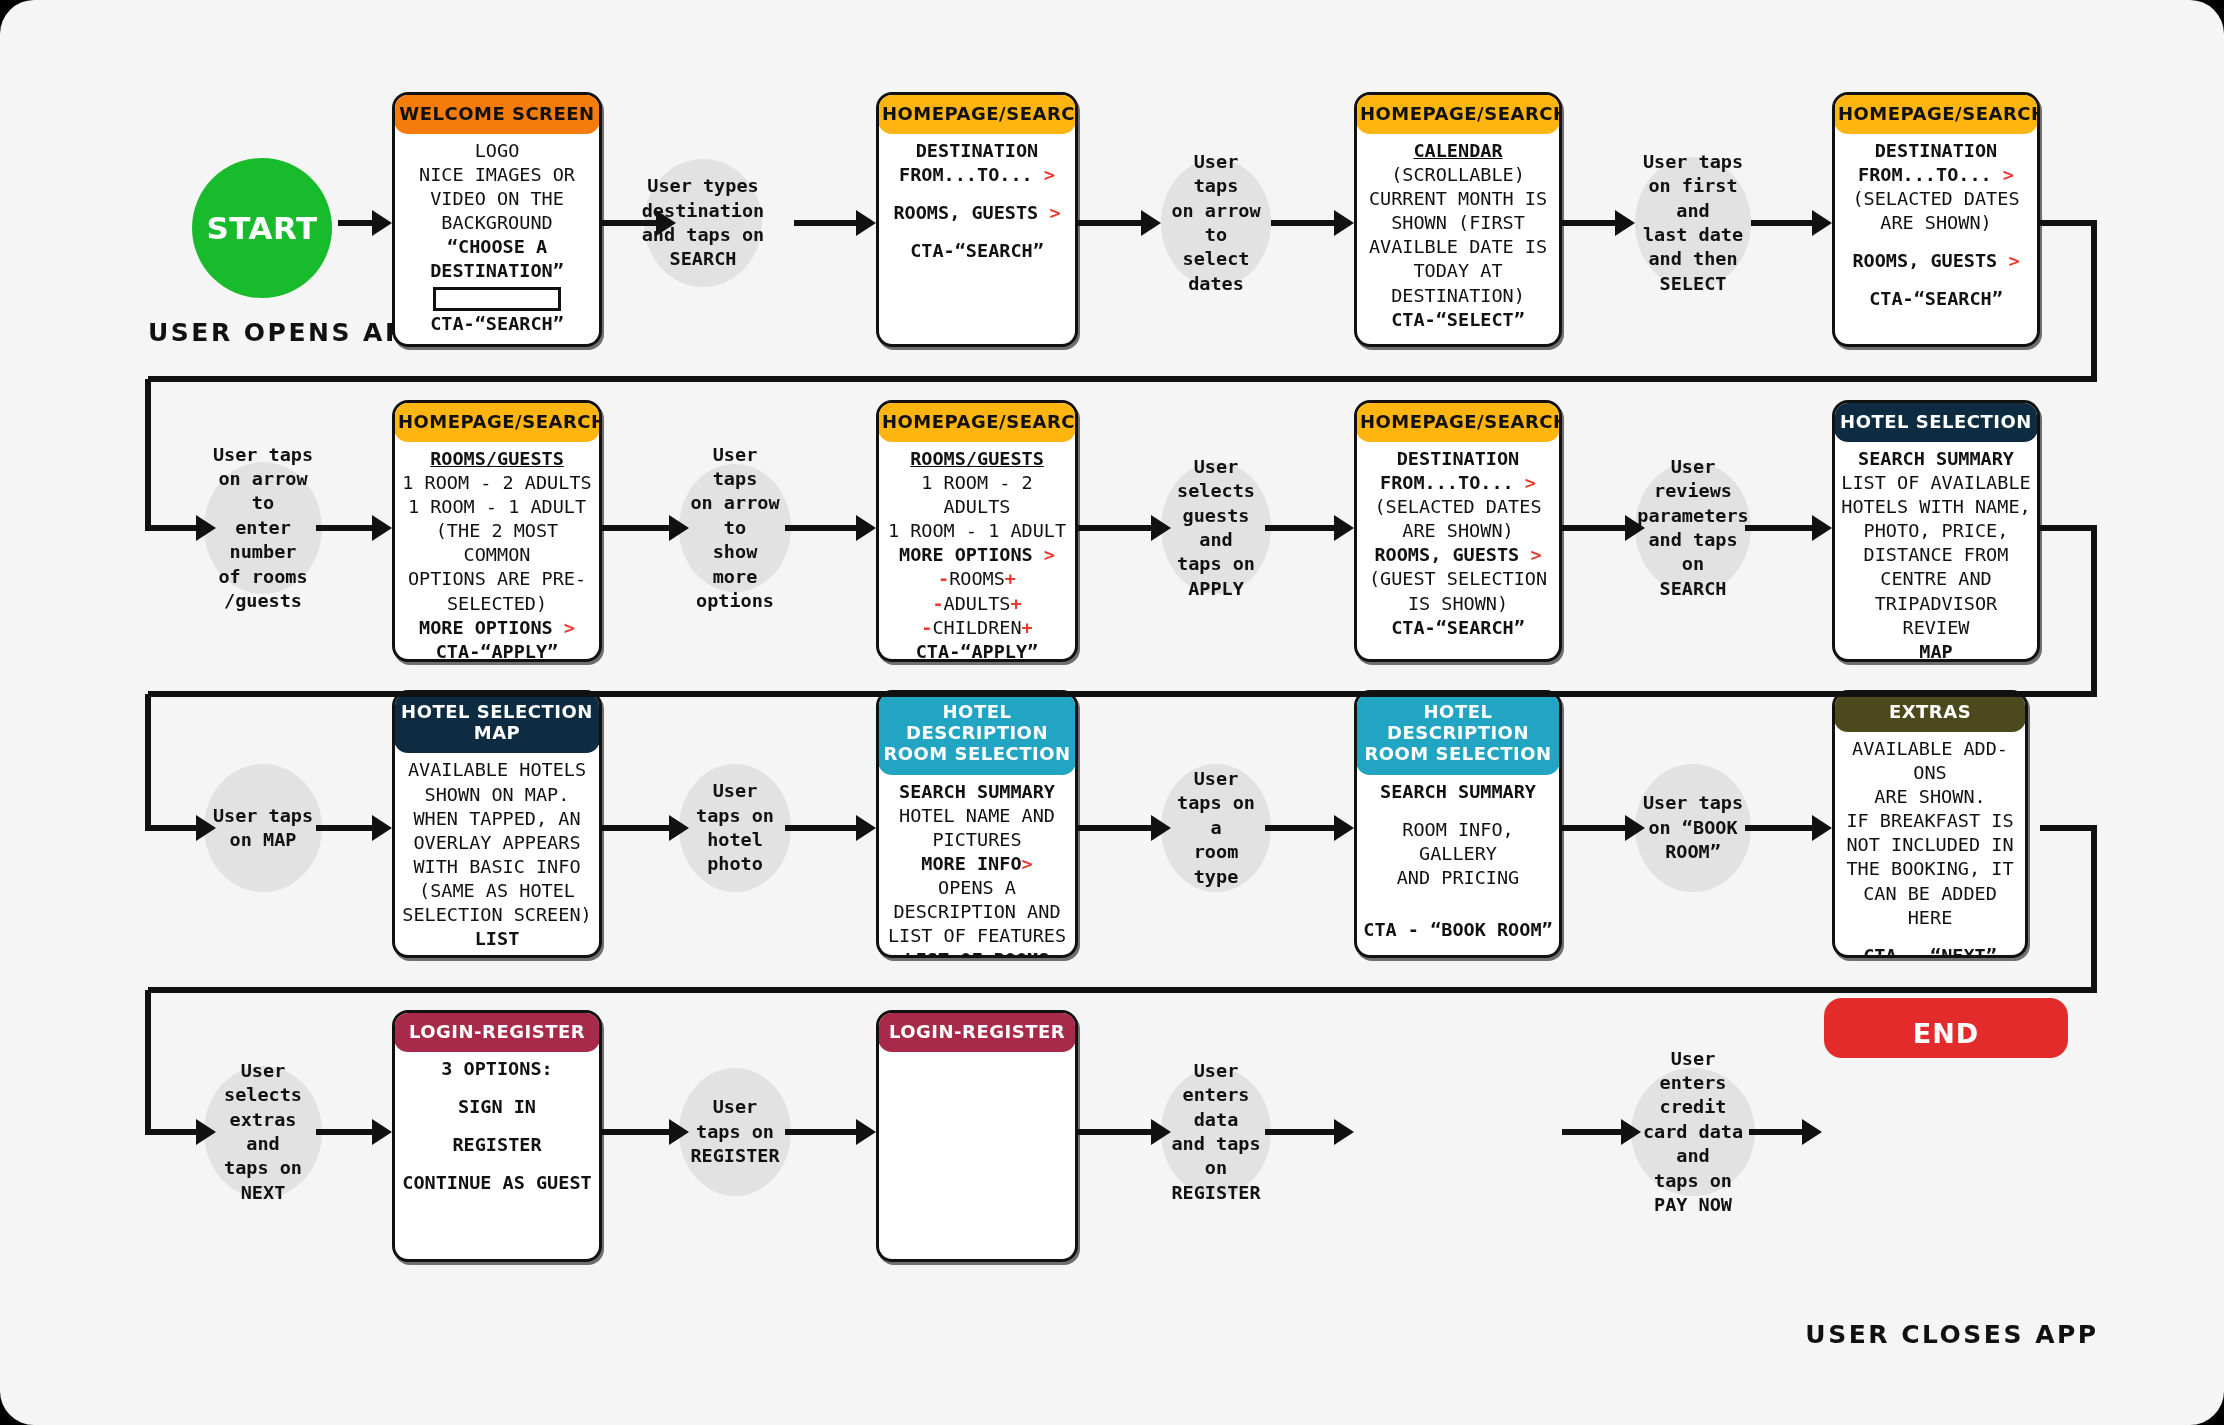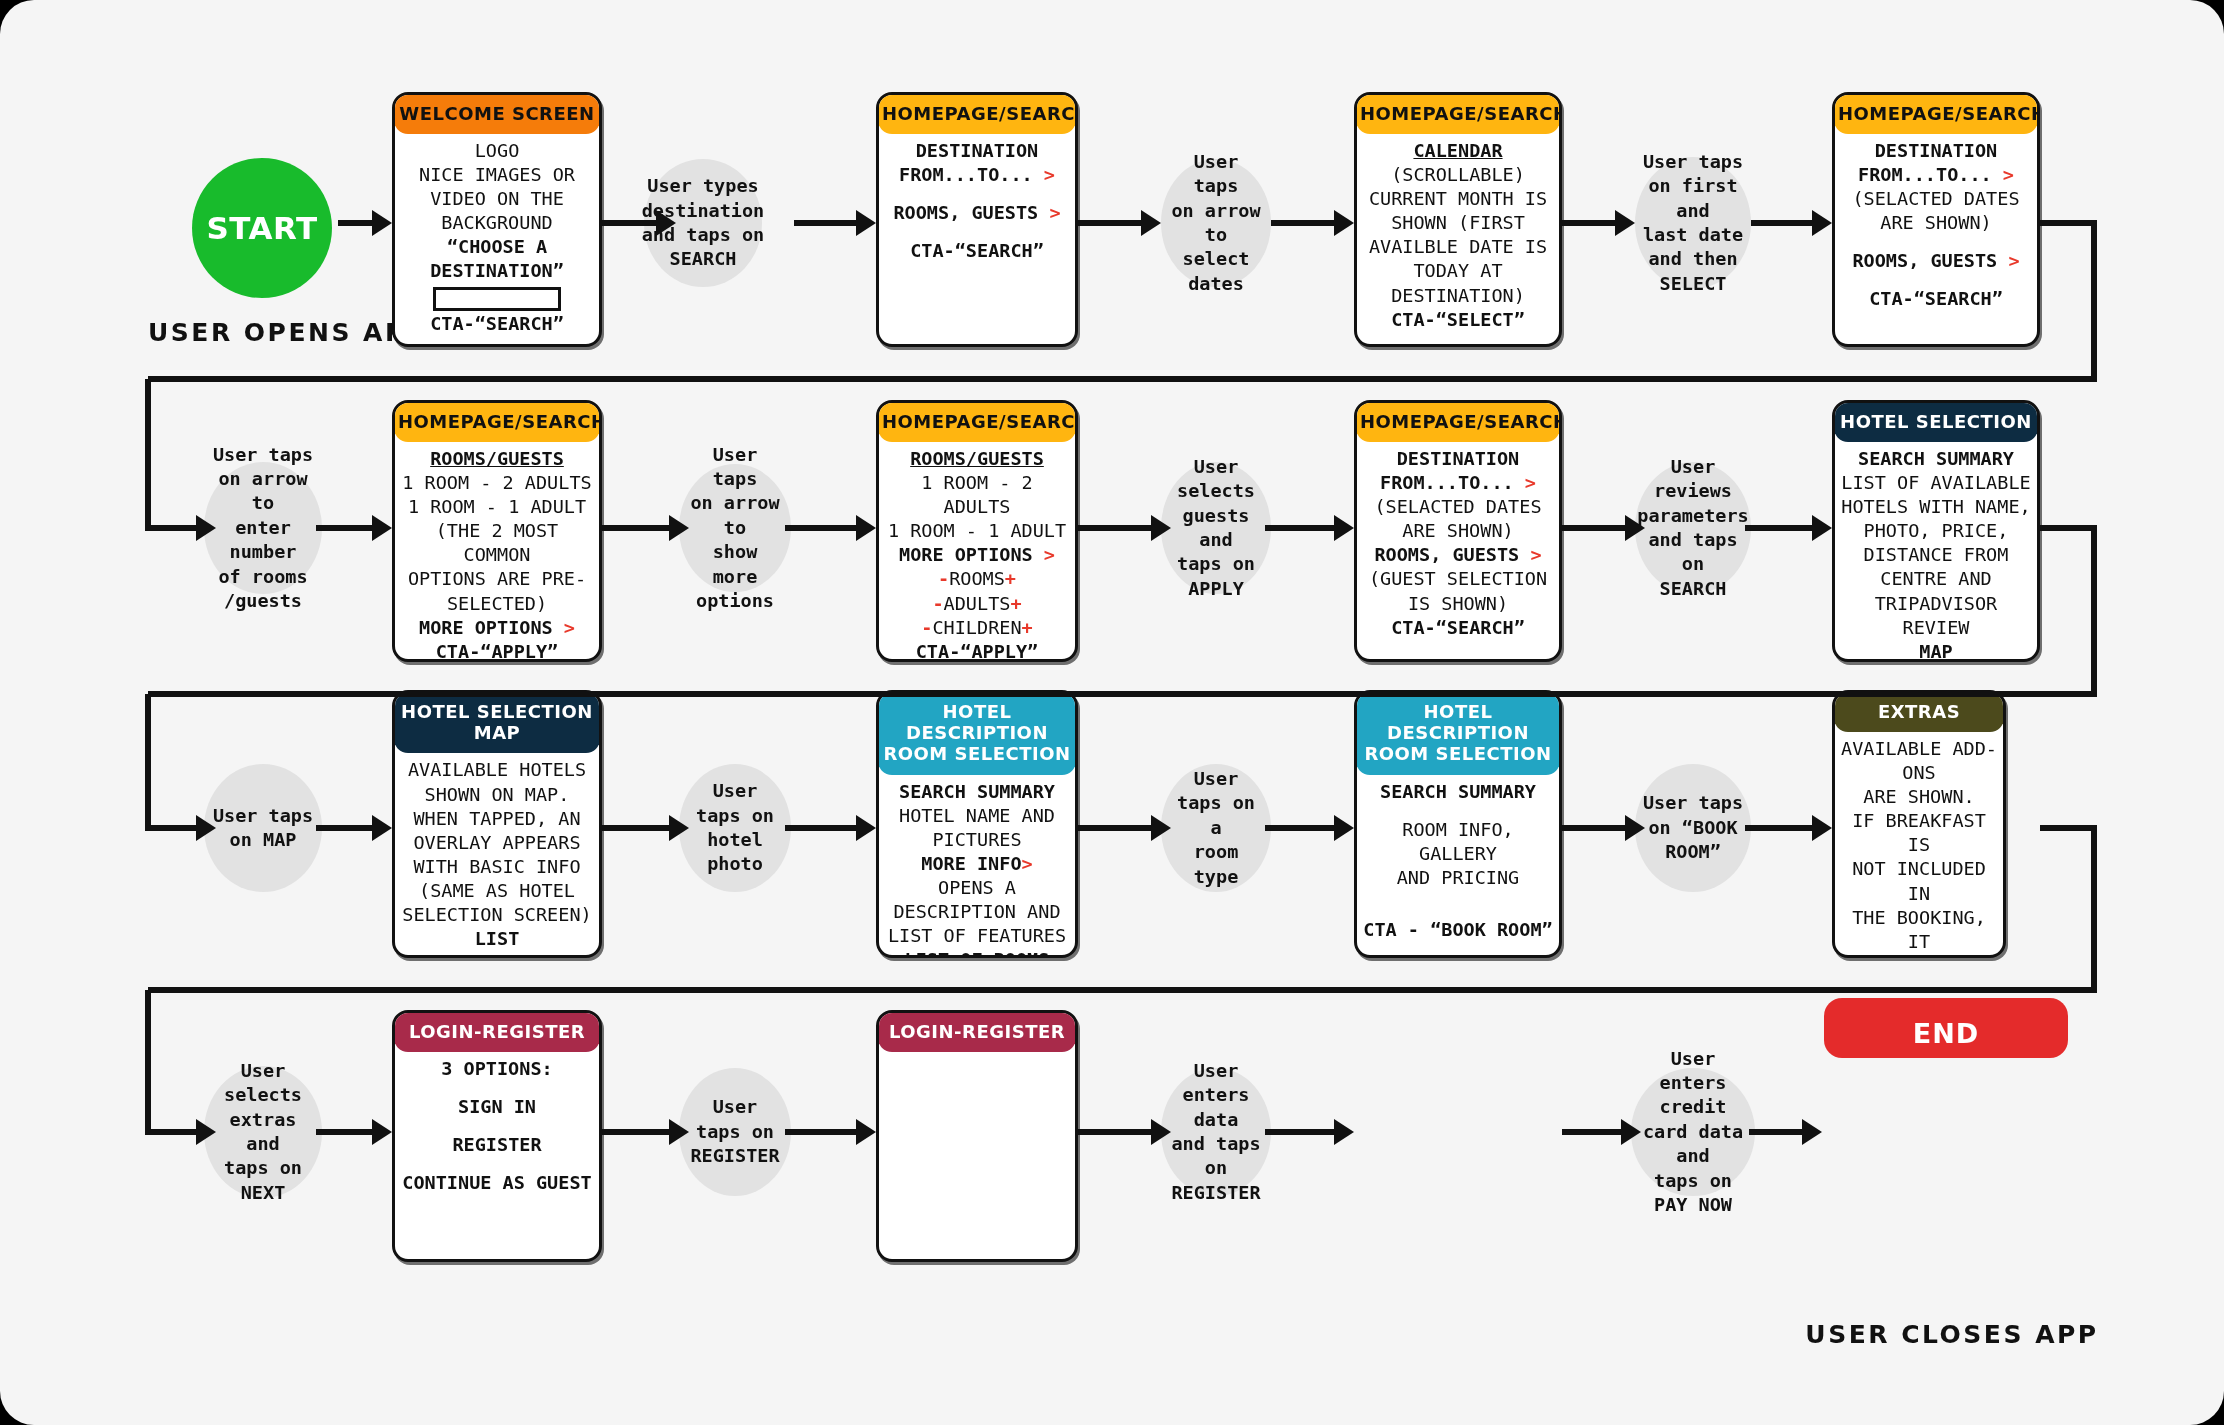--- a/index.html
+++ b/index.html
@@ -350,21 +350,21 @@
       <div class="card-body">
         <div class="b">SEARCH SUMMARY</div>
         <div class="spacer"></div>
         <div>ROOM INFO, GALLERY</div>
         <div>AND PRICING</div>
         <div class="spacer"></div>
         <div class="spacer"></div>
         <div class="b">CTA - “BOOK ROOM”</div>
       </div>
     </div>
-    <div class="card" style="left: 1832px; top: 690px; width: 174px; height: 268px;">
+    <div class="card" style="left: 1832px; top: 690px; width: 196px; height: 268px;">
       <div class="card-head" style="background: rgb(76, 74, 28); color: rgb(255, 255, 255);">
         <div>EXTRAS</div>
       </div>
       <div class="card-body">
         <div>AVAILABLE ADD-ONS</div>
         <div>ARE SHOWN.</div>
         <div>IF BREAKFAST IS</div>
         <div>NOT INCLUDED IN</div>
         <div>THE BOOKING, IT</div>
         <div>CAN BE ADDED HERE</div>

